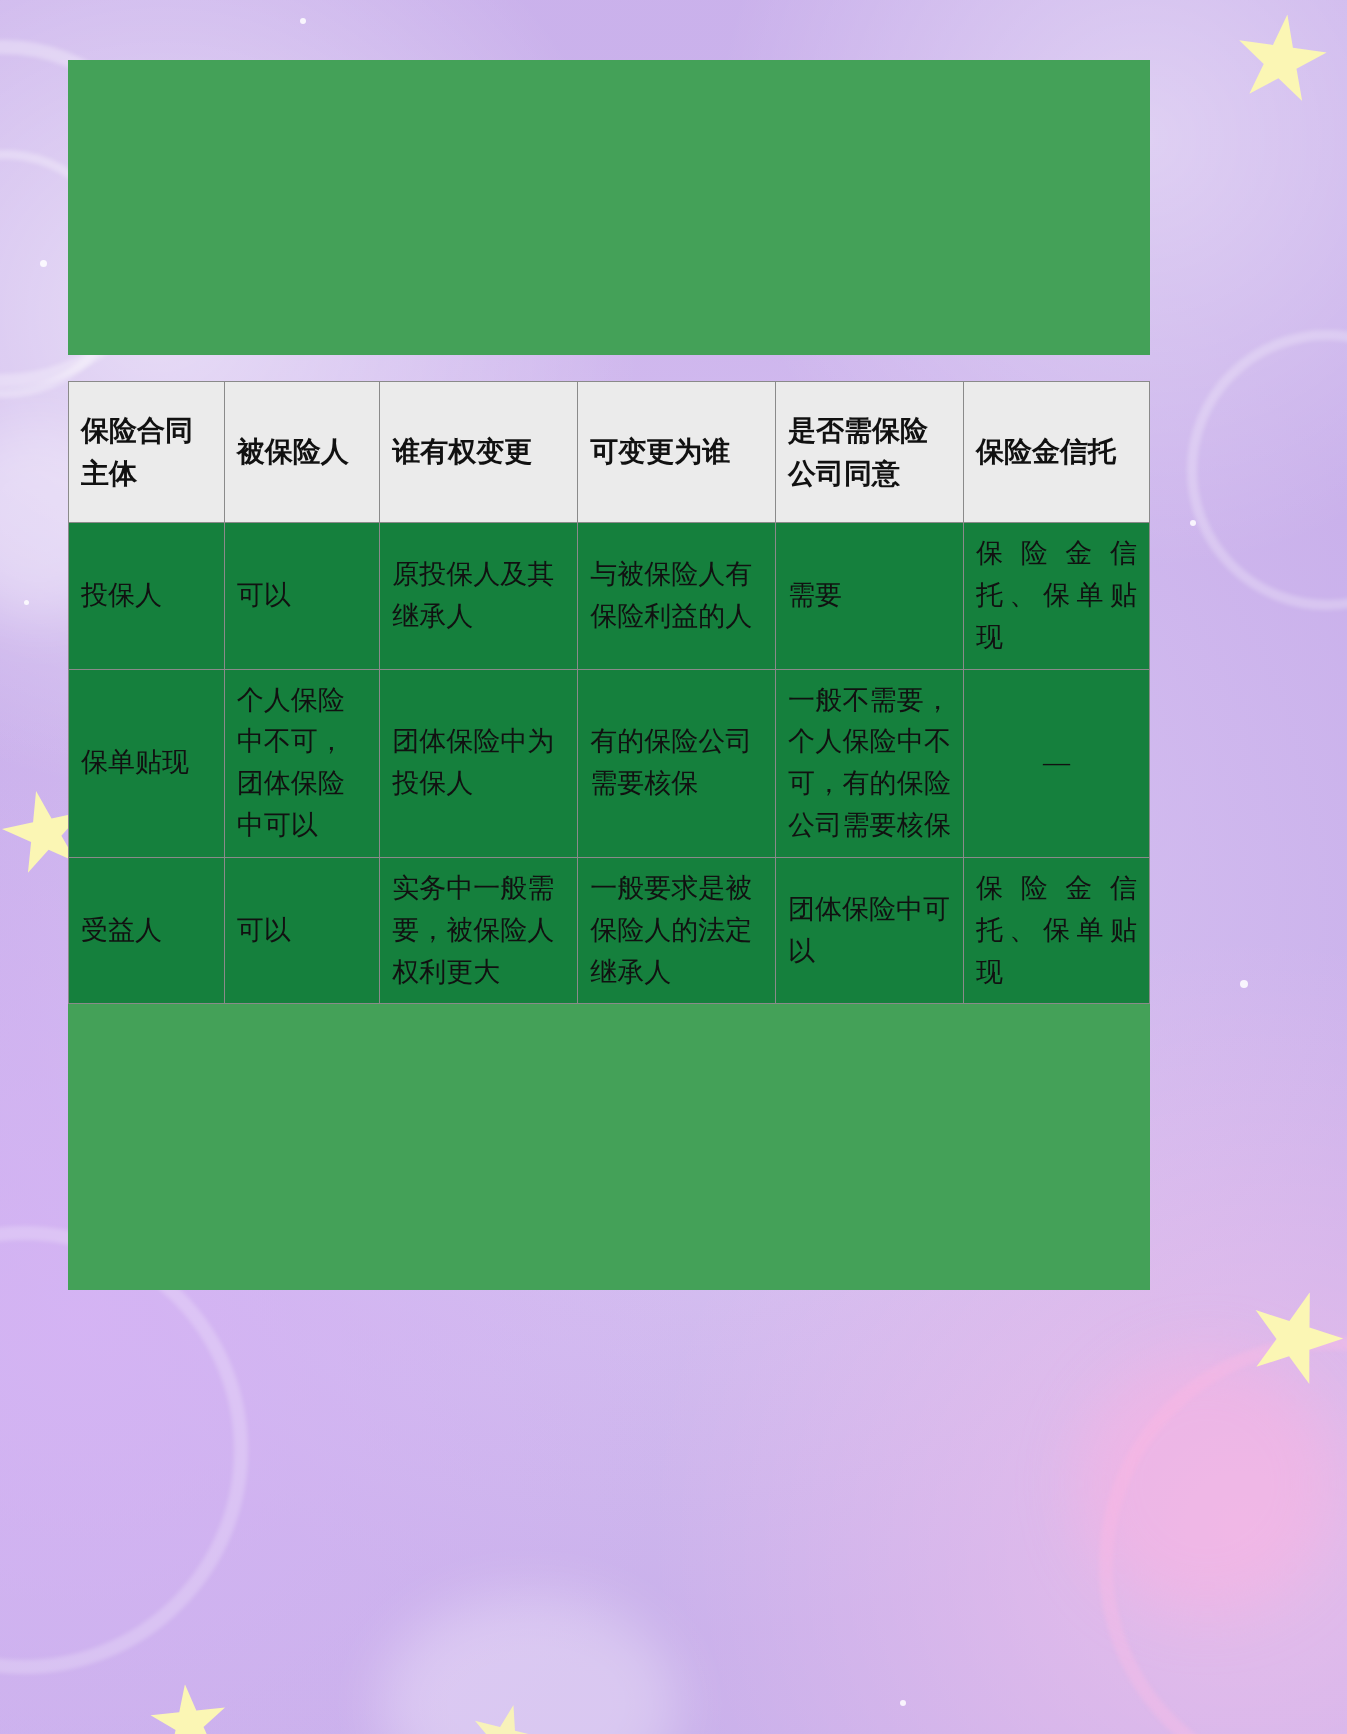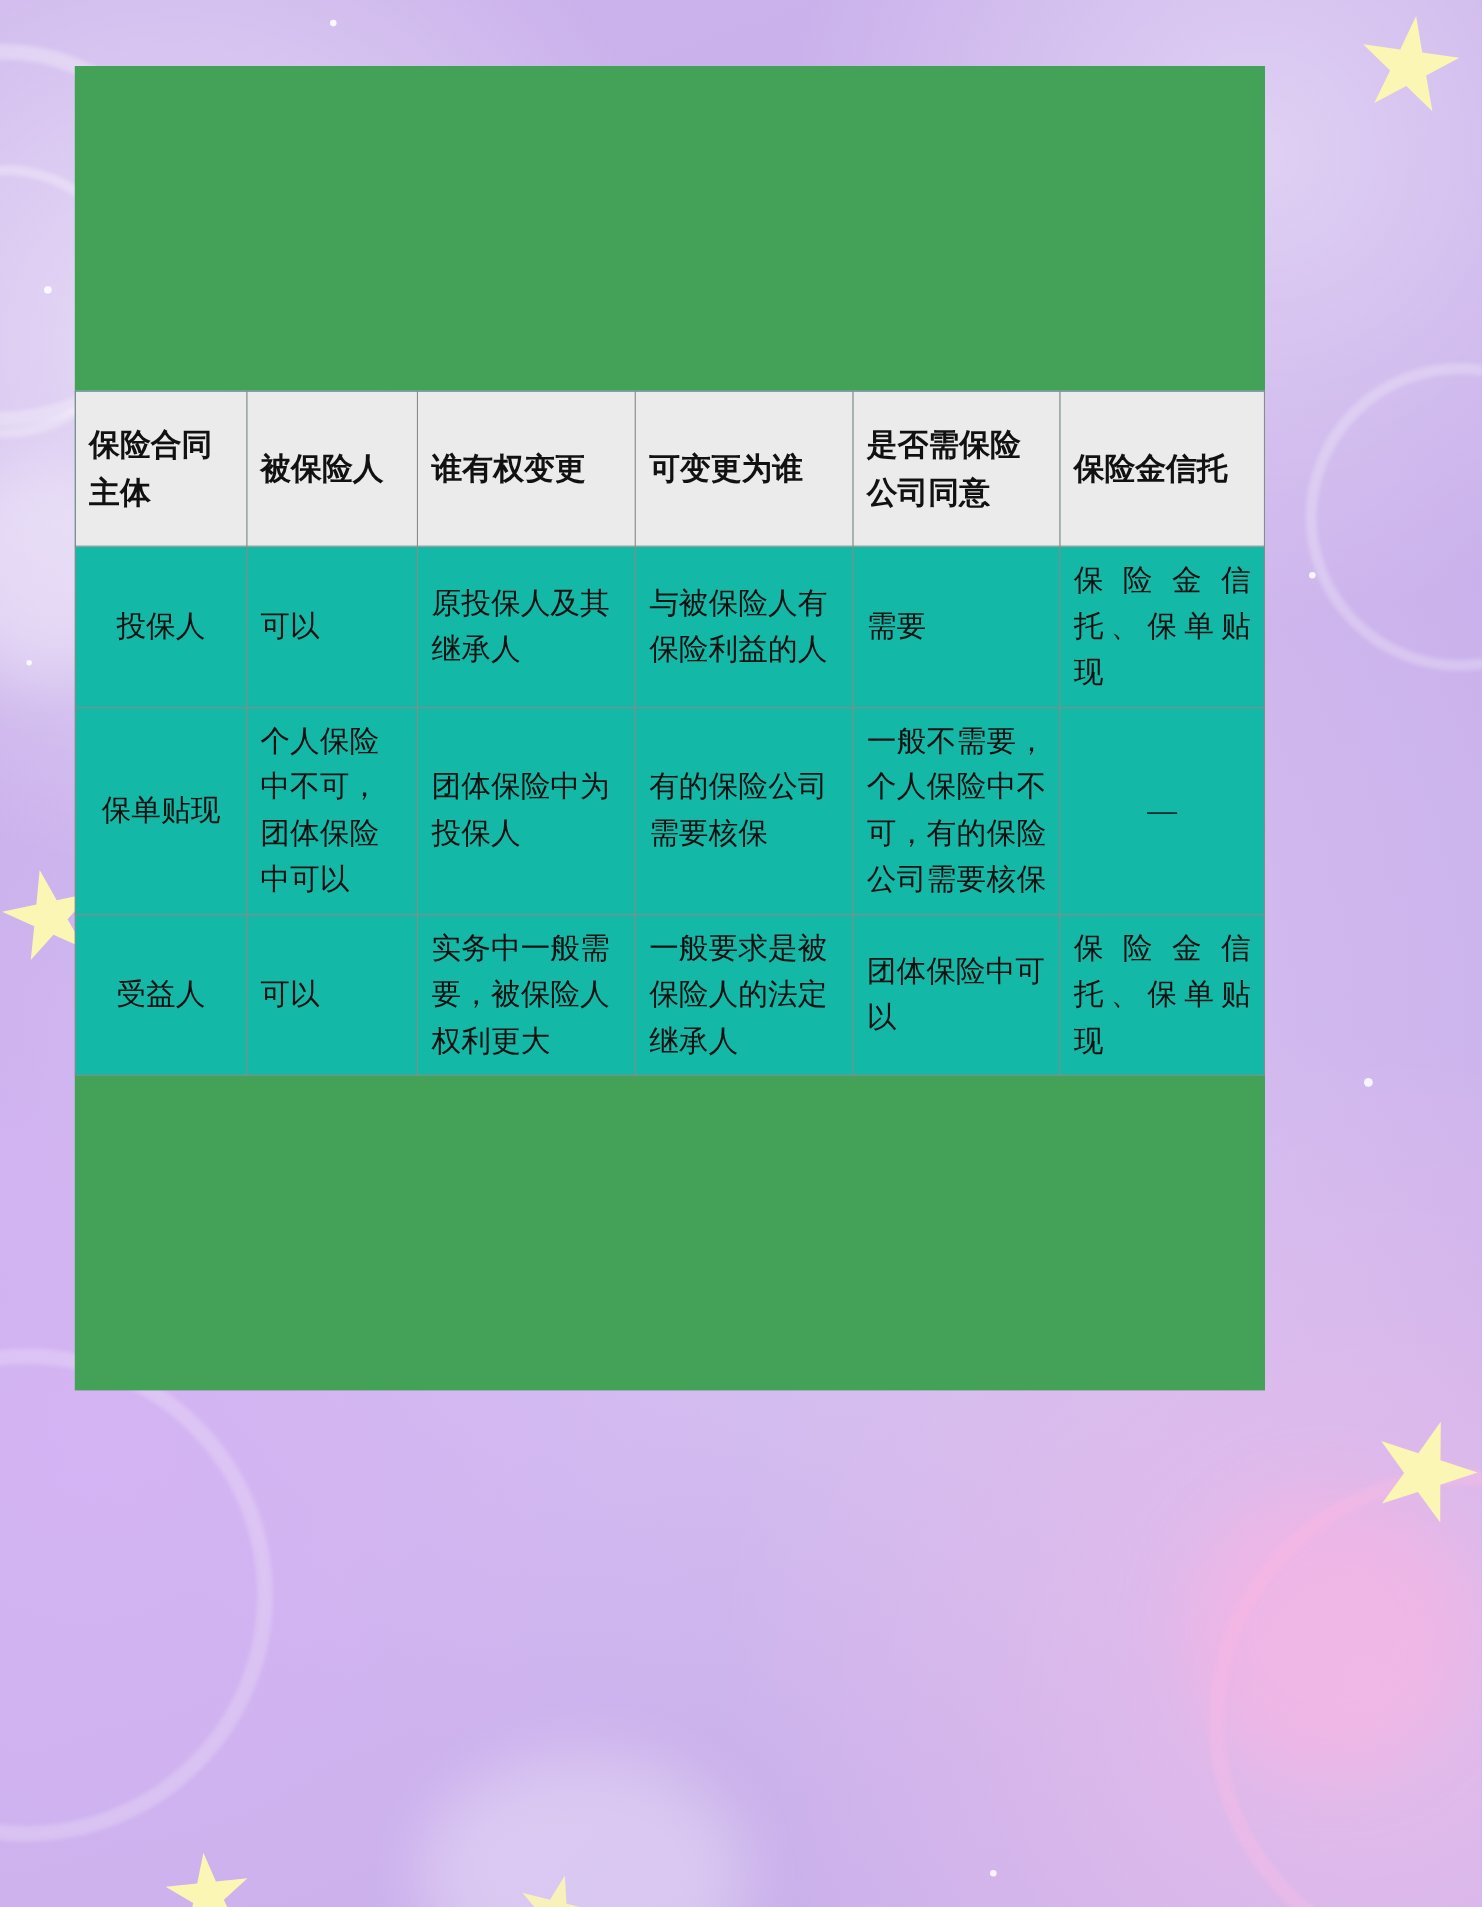--- a/index.html
+++ b/index.html
@@ -74,22 +74,23 @@
   .band {
     background: #44a158;
     width: 100%;
   }
   .band.top    { height: 295px; }
   .band.bottom { height: 286px; }
 
   table.maintable {
     border-collapse: collapse;
     width: 100%;
-    background: #14b8a6;
+    background: #15803d;
     table-layout: fixed;
+    margin-top: 26px;
   }
   table.maintable th,
   table.maintable td {
     border: 1px solid #8a8a8a;
     vertical-align: middle;
     padding: 10px 12px;
     font-size: 27px;
     line-height: 1.55;
     color: #111;
   }
@@ -98,21 +99,21 @@
     font-weight: bold;
     font-family: "Liberation Sans", "DejaVu Sans", sans-serif;
     font-size: 28px;
     text-align: left;
     height: 120px;
   }
   thead th.c0 { text-align: center; }
   thead th.c5 { text-align: center; }
 
   td.rowhead {
-    text-align: center;
+    text-align: left;
     font-size: 29px;
   }
   td.just {
     text-align: justify;
     text-align-last: justify;
   }
   td.plain {
     text-align: left;
   }
   td.center {

